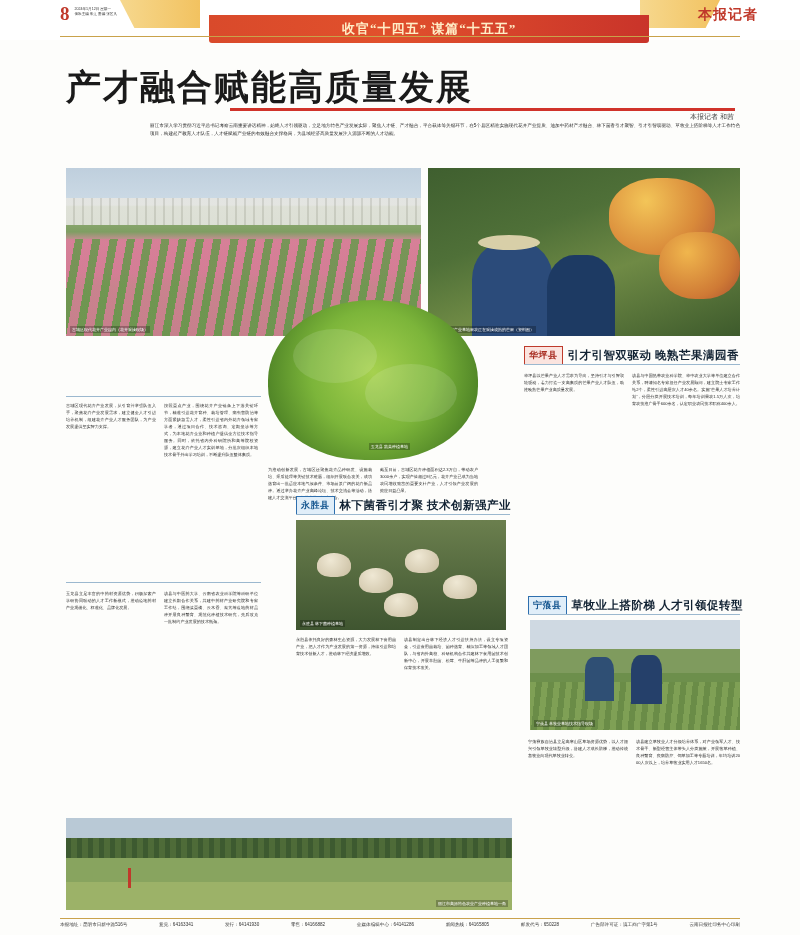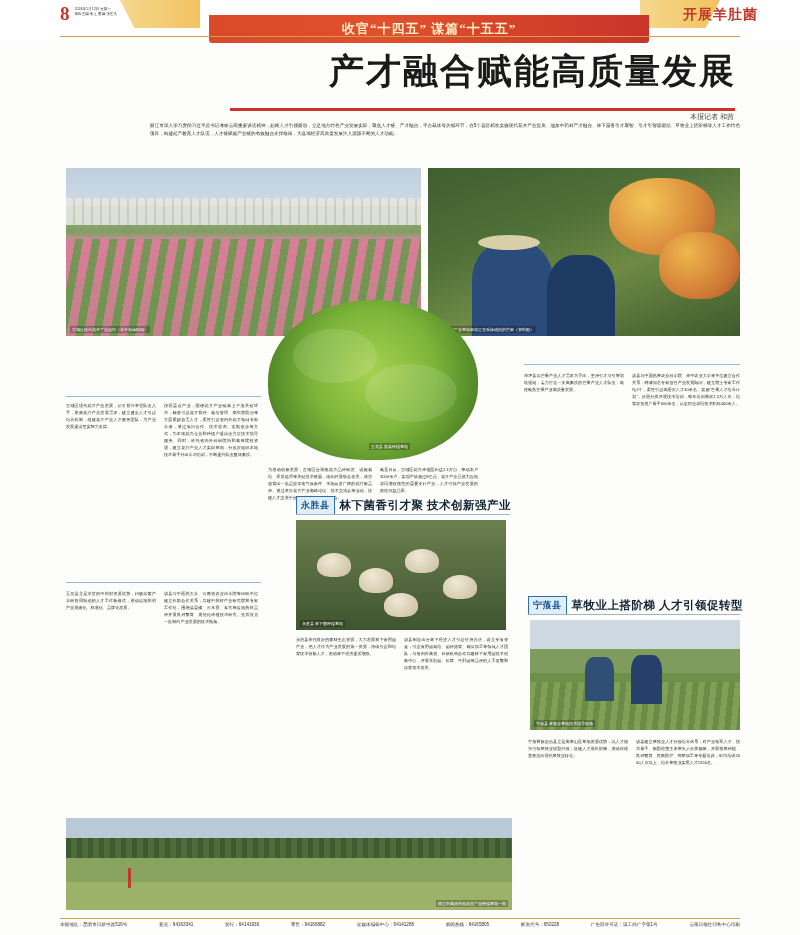--- a/index.html
+++ b/index.html
@@ -21,21 +21,21 @@
   .banner span{color:#ffeec7;font-size:13px;font-weight:bold;letter-spacing:1px;font-family:"Liberation Serif",serif;}
   .banner-wing{position:absolute;top:0;height:28px;width:80px;background:linear-gradient(90deg,#f6d88e,#f2c260);}
   .wing-l{left:120px;clip-path:polygon(0 0,100% 0,100% 100%,18% 100%);}
   .wing-r{left:640px;clip-path:polygon(0 0,100% 0,82% 100%,0 100%);}
   .mh-logo{position:absolute;right:42px;top:6px;font-size:14px;font-weight:bold;color:#c0392b;font-family:"Liberation Serif",serif;letter-spacing:1px;}
   .mh-rule{position:absolute;left:60px;top:36px;width:680px;height:1px;background:#c9a24b;}
 
   
   .kicker{position:absolute;left:66px;top:50px;font-size:10.5px;color:#222;font-family:"Liberation Serif",serif;}
   .headline{
-    position:absolute;left:66px;top:48px;width:670px;text-align:right;
+    position:absolute;left:66px;top:64px;width:670px;text-align:left;
     font-size:35px;font-weight:bold;color:#1a1a1a;letter-spacing:2px;
     font-family:"Liberation Serif",serif;
   }
   .hl-rule{position:absolute;left:230px;top:108px;width:505px;height:3px;background:#d0332a;}
   .byline{position:absolute;right:66px;top:112px;font-size:7px;color:#444;}
 
   
   .lead{
     position:absolute;left:150px;top:122px;width:590px;height:42px;
     font-size:4.6px;line-height:1.75;color:#2a2a2a;text-align:justify;
@@ -117,21 +117,21 @@
     <div class="mh-left">
       <div class="pagenum">8</div>
       <div class="mh-date" style="white-space:pre-line">2024年1月12日  星期一
 值班主编 朱江 责编 张艺凡</div>
     </div>
     <div class="banner-wing wing-l"></div>
     <div class="banner-wing wing-r"></div>
     <div class="banner">
       <span>收官“十四五”  谋篇“十五五”</span>
     </div>
-    <div class="mh-logo">开展羊肚菌</div>
+    <div class="mh-logo">本报记者</div>
   </div>
   <div class="mh-rule"></div>
 
   <div class="headline">产才融合赋能高质量发展</div>
   <div class="hl-rule"></div>
   <div class="byline">本报记者 和茜</div>
   <div class="lead">丽江市深入学习贯彻习近平总书记考察云南重要讲话精神，始终人才引领驱动，立足地方特色产业发展实际，聚焦人才链、产才融合，平台载体等关键环节，在5个县区精准实施现代花卉产业提质、迪加中药材产才融合、林下菌香引才聚智、引才引智双驱动、草牧业上搭阶梯等人才工作特色项目，构建起产教育人才队伍，人才链赋能产业链的有效融合支撑格局，为县域经济高质量发展注入源源不断的人才动能。</div>
 
   <div class="ph ph1">
     <div class="greenhouse"></div>
@@ -190,20 +190,24 @@
 
   <div class="sec" style="left:296px;top:496px">
     <div class="tag">永胜县</div>
     <div class="sec-title">林下菌香引才聚  技术创新强产业</div>
   </div>
   <div class="sec-rule" style="left:296px;top:514px;width:214px"></div>
   <div class="col" style="left:296px;top:636px;width:100px;height:170px">永胜县依托良好的森林生态资源，大力发展林下食用菌产业，把人才作为产业发展的第一资源，持续引进和培育技术创新人才，推动林下经济提质增效。</div>
   <div class="col" style="left:404px;top:636px;width:104px;height:170px">该县制定出台林下经济人才引进扶持办法，设立专项资金，引进食用菌栽培、菌种选育、精深加工等领域人才团队，与省内外高校、科研机构合作共建林下食用菌技术创新中心，开展羊肚菌、松茸、牛肝菌等品种的人工促繁和保育技术攻关。</div>
   <div class="col" style="left:296px;top:810px;width:0;height:0"></div>
 
+  <div class="sec" style="left:524px;top:346px">
+    <div class="tag red">华坪县</div>
+    <div class="sec-title">引才引智双驱动  晚熟芒果满园香</div>
+  </div>
   <div class="sec-rule" style="left:524px;top:364px;width:216px"></div>
   <div class="col" style="left:524px;top:372px;width:100px;height:230px">华坪县以芒果产业人才需求为导向，坚持引才与引智双轮驱动，着力打造一支高素质的芒果产业人才队伍，助推晚熟芒果产业高质量发展。</div>
   <div class="col" style="left:632px;top:372px;width:108px;height:230px">该县与中国热带农业科学院、华中农业大学等单位建立合作关系，聘请知名专家担任产业发展顾问，建立院士专家工作站2个，柔性引进高层次人才40余名。实施“芒果人才培养计划”，分层分类开展技术培训，每年培训果农1.5万人次，培育农技推广骨干600余名，认定职业农民技术职称400余人。</div>
 
   <div class="sec" style="left:528px;top:596px">
     <div class="tag">宁蒗县</div>
     <div class="sec-title">草牧业上搭阶梯  人才引领促转型</div>
   </div>
   <div class="sec-rule" style="left:528px;top:614px;width:212px"></div>
   <div class="col" style="left:528px;top:738px;width:100px;height:172px">宁蒗彝族自治县立足高寒山区草场资源优势，以人才振兴引领草牧业转型升级，搭建人才成长阶梯，推动传统畜牧业向现代草牧业转变。</div>

